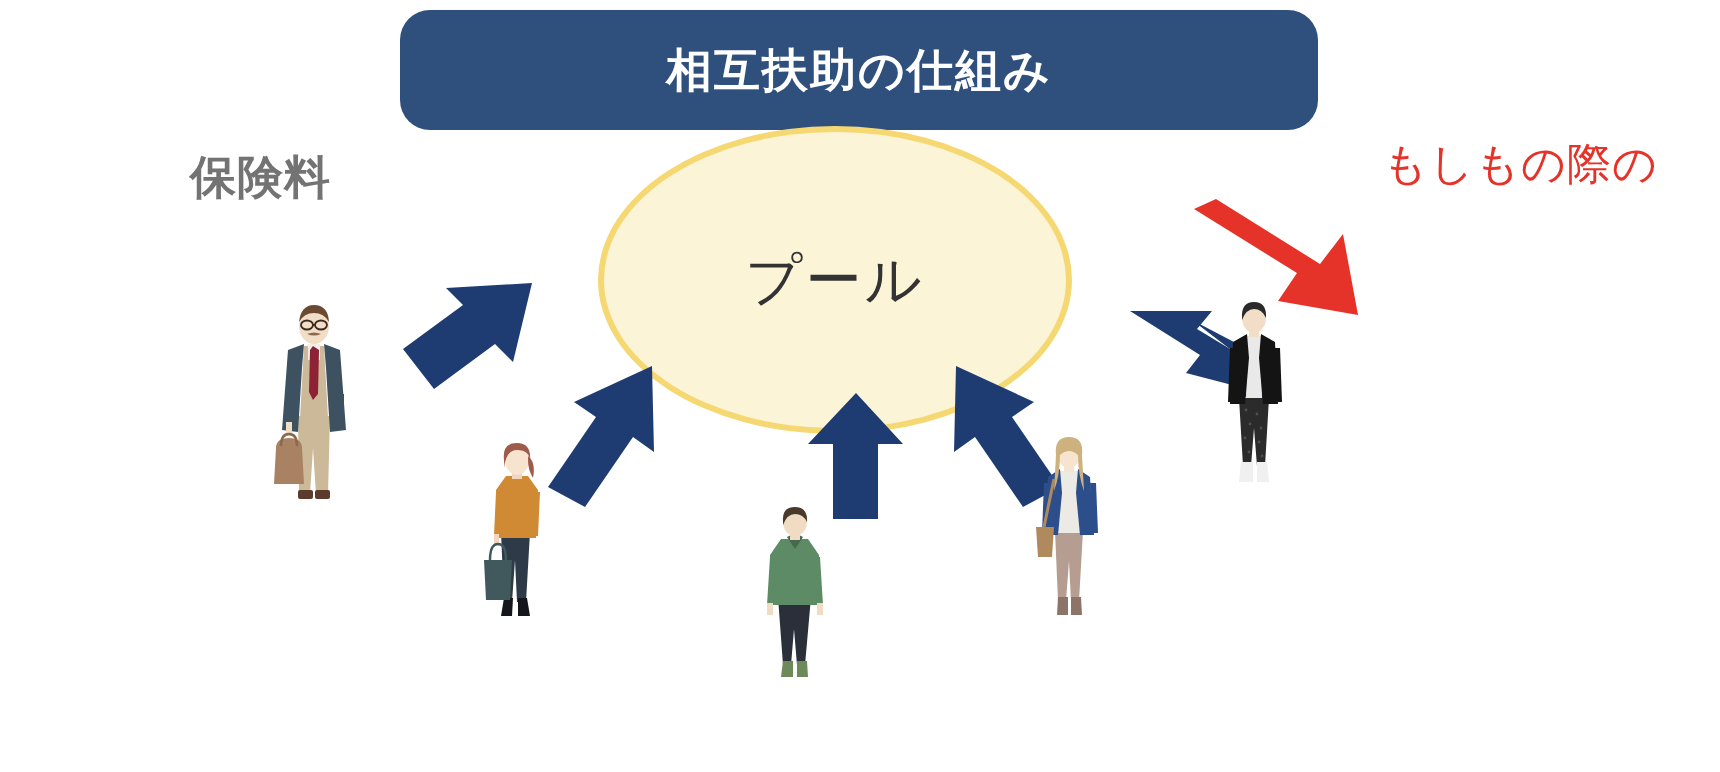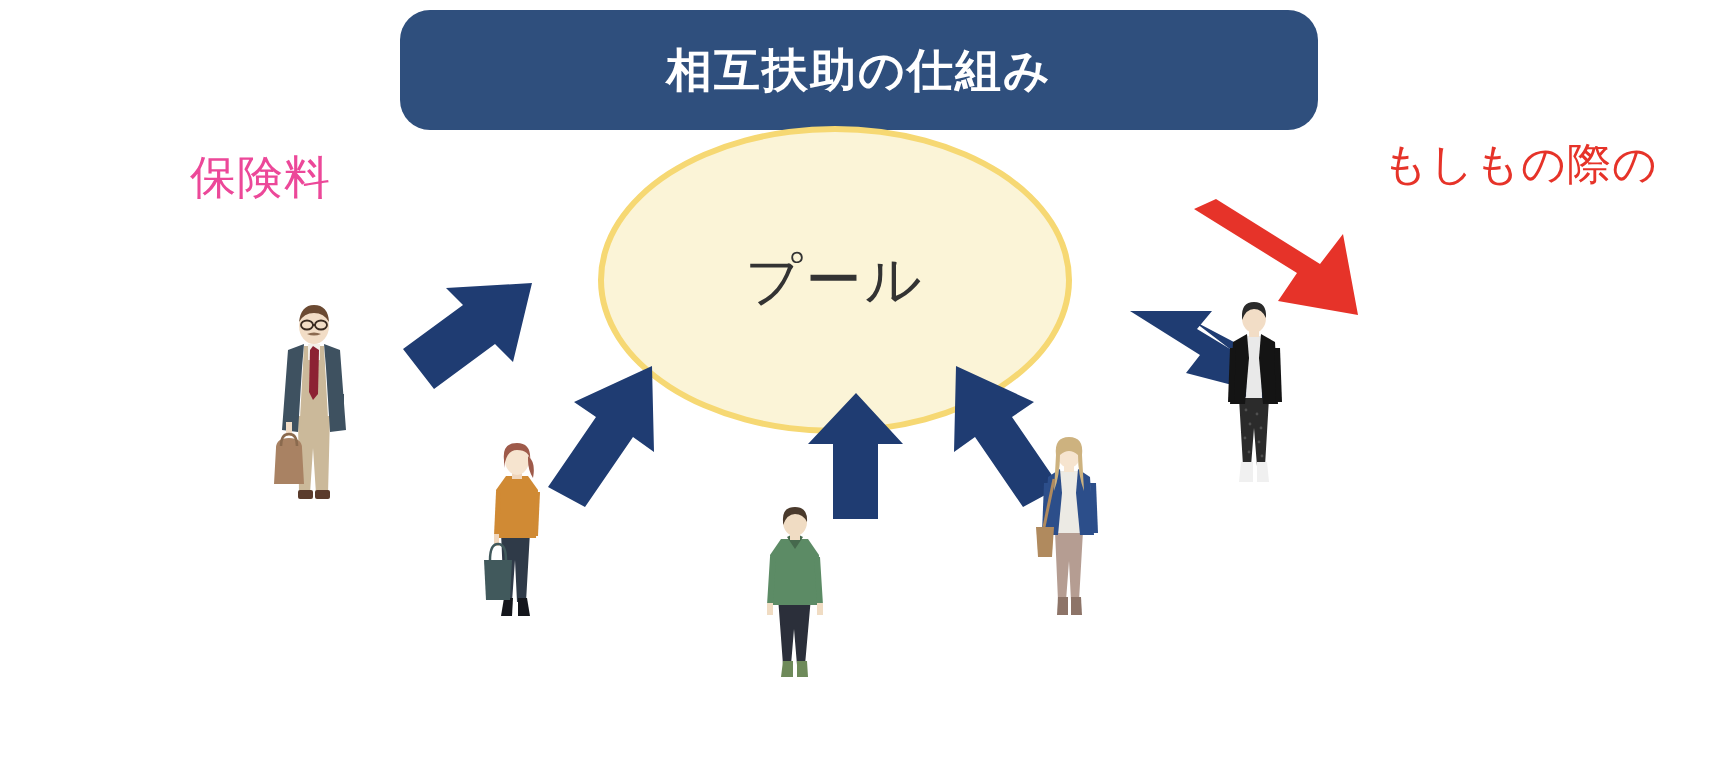--- a/index.html
+++ b/index.html
@@ -62,23 +62,23 @@
     font-weight: 500;
     letter-spacing: 3px;
     line-height: 1;
   }
 
   
   #premium-label {
     position: absolute;
     left: 190px;
     top: 150px;
-    color: #ec4899;
+    color: #737373;
     font-size: 46px;
-    font-weight: normal;
+    font-weight: bold;
     letter-spacing: 1px;
     line-height: 1.2;
     white-space: nowrap;
     text-align: center;
   }
   #payout-label {
     position: absolute;
     right: 62px;
     top: 132px;
     color: #e63329;

